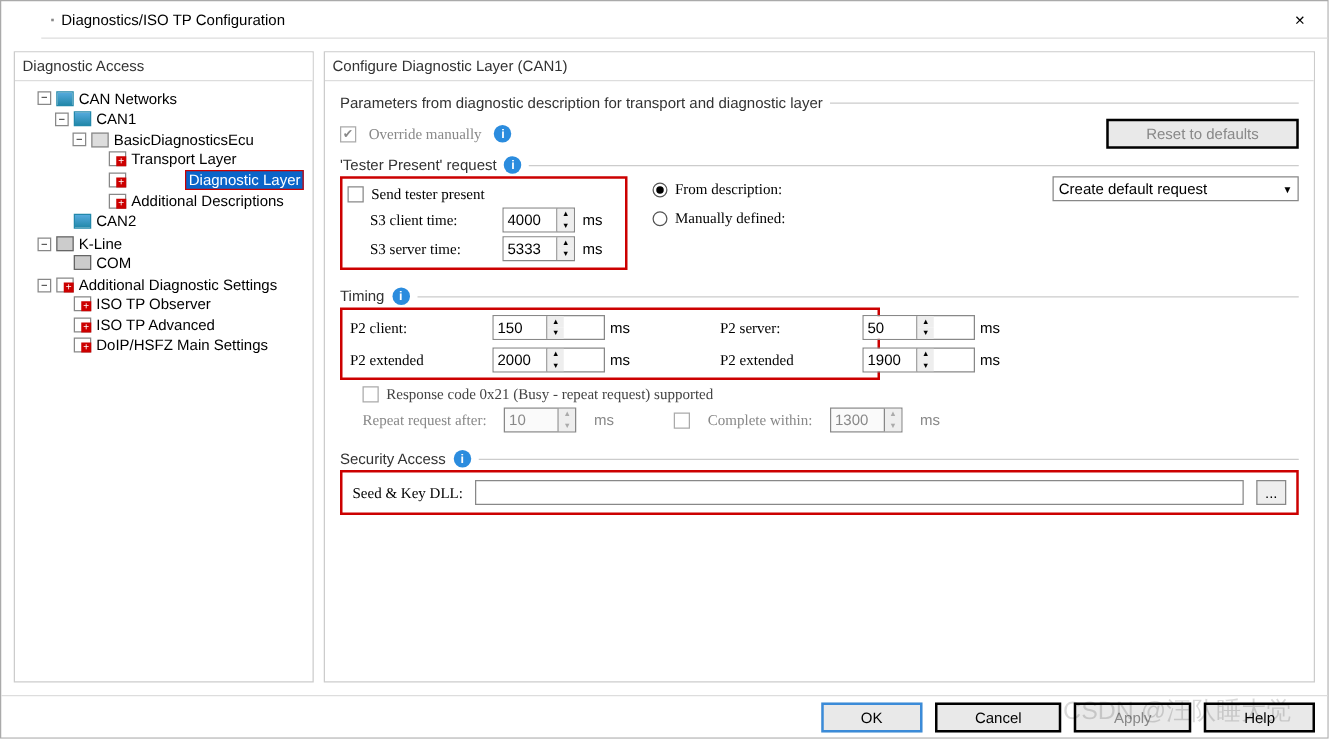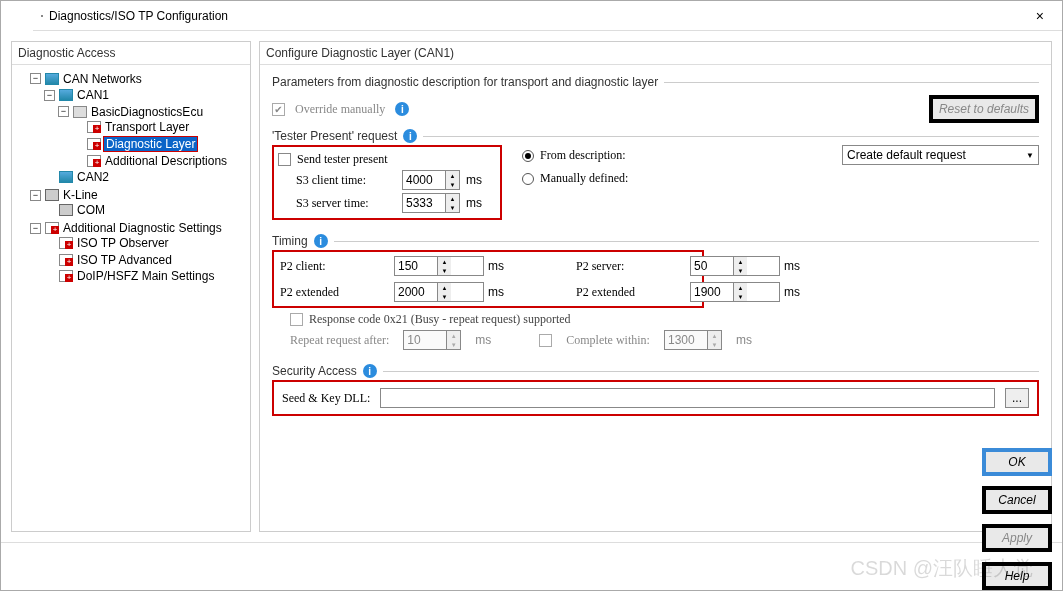--- a/index.html
+++ b/index.html
@@ -18,31 +18,31 @@
   .tree li { margin:1px 0; }
   .tree .row { display:inline-flex; align-items:center; gap:2px; padding:0 2px;}
   .tree .tw { width:11px; height:11px; border:1px solid #888; font-size:9px; line-height:9px; text-align:center; display:inline-block; margin-right:2px; background:#fff;}
   .tree .tw.blank { border:none; }
   .tree .ic { width:14px; height:12px; display:inline-block; }
   .ic-net { background:linear-gradient(#5ad,#28a); border:1px solid #28a;}
   .ic-chip { background:#ddd; border:1px solid #888;}
   .ic-pg  { background:#fff; border:1px solid #888; position:relative;}
   .ic-pg::after{content:"+";position:absolute;right:-1px;bottom:-1px;width:8px;height:8px;background:#c00;color:#fff;font-size:8px;line-height:8px;text-align:center;}
   .ic-dev { background:#ccc; border:1px solid #666;}
-  .tree .sel { background:#0a64c8; color:#fff; border:1px solid #c00; padding:0 2px;}
+  .tree .sel { background:#0a64c8; color:#fff; border:1px solid #c00; padding:0 2px;margin-left:45px;}
   .tree .lbl { padding:0 2px;}
   .right-body { flex:1; overflow:auto; padding:6px 12px; }
   .fs-head { color:#333; margin:4px 0 2px 0; display:flex; align-items:center; gap:6px;}
   .fsline { height:1px; background:#ccc; flex:1; }
   .rowflex { display:flex; align-items:center; gap:10px; margin:6px 0;}
   .cb { width:13px; height:13px; border:1px solid #888; display:inline-flex; align-items:center; justify-content:center; font-size:10px; background:#fff;}
   .cb.dis { color:#888; border-color:#aaa;}
   label { white-space:nowrap;font-family:Liberation Serif, serif;}
   .info-icon { width:14px; height:14px; border-radius:50%; background:#2b8cde; color:#fff; display:inline-flex; align-items:center; justify-content:center; font-size:10px; font-weight:bold;}
-  .btn { border:4px solid #000000; background:#e9e9e9; padding:3px 6px;font-style:italic; }
+  .btn { border:2px solid #000000; background:#e9e9e9; padding:3px 30px; }
   .btn.dis { color:#888; }
   .spin { display:inline-flex; border:1px solid #888; height:20px;}
   .spin input { border:none; width:42px; padding:0 3px; height:18px; font-size:12px;}
   .spin .ar { width:14px; display:flex; flex-direction:column; border-left:1px solid #888;}
   .spin .ar div{flex:1;font-size:6px;display:flex;align-items:center;justify-content:center;background:#eee;}
   .spin.dis input{ color:#888;}
   .spin.dis .ar div{ color:#aaa;}
   .radio { width:12px;height:12px;border:1px solid #555;border-radius:50%;display:inline-flex;align-items:center;justify-content:center;}
   .radio.on::after{content:"";width:6px;height:6px;border-radius:50%;background:#000;}
   .select { border:1px solid #888; height:20px; display:flex; align-items:center; padding:0 4px; flex:1; justify-content:space-between;}
@@ -50,21 +50,21 @@
   .redbox { border:2px solid #c00; padding:2px 4px; }
   .grid-tp { display:grid; grid-template-columns: 230px 300px auto; gap:4px 20px; align-items:start;}
   .sub { padding-left:18px; }
   .pair { display:flex; align-items:center; gap:6px; margin:3px 0;}
   .timing-grid{ display:grid; grid-template-columns: 110px 90px 20px 60px 110px 90px 20px; column-gap:4px; row-gap:6px; align-items:center;}
   .tg-wrap{ border:2px solid #c00; padding:4px 6px; width:432px;}
   .txt { border:1px solid #888; height:20px; padding:0 4px; }
   .seedrow{ border:2px solid #c00; padding:6px 8px; display:flex; align-items:center; gap:10px;}
   .seedrow .txt{flex:1;}
   .dots-btn{ width:24px; height:20px; border:1px solid #888; background:#eee; text-align:center;}
-  .footer { height:48px; border-top:1px solid #ddd; display:flex; justify-content:flex-end; align-items:flex-end; gap:10px; padding:0 10px;flex-direction:column;}
+  .footer { height:34px; border-top:1px solid #ddd; display:flex; justify-content:flex-end; align-items:center; gap:10px; padding:0 10px;}
   .footer .btn{ min-width:70px; text-align:center;}
   .wm { position:absolute; right:30px; bottom:9px; color:rgba(0,0,0,0.15); font-size:20px; pointer-events:none;}
 </style>
 </head>
 <body>
 
 <div class="window">
 
   <div class="titlebar">
     <span class="ic ic-chip" style="margin-right:6px;"></span>

